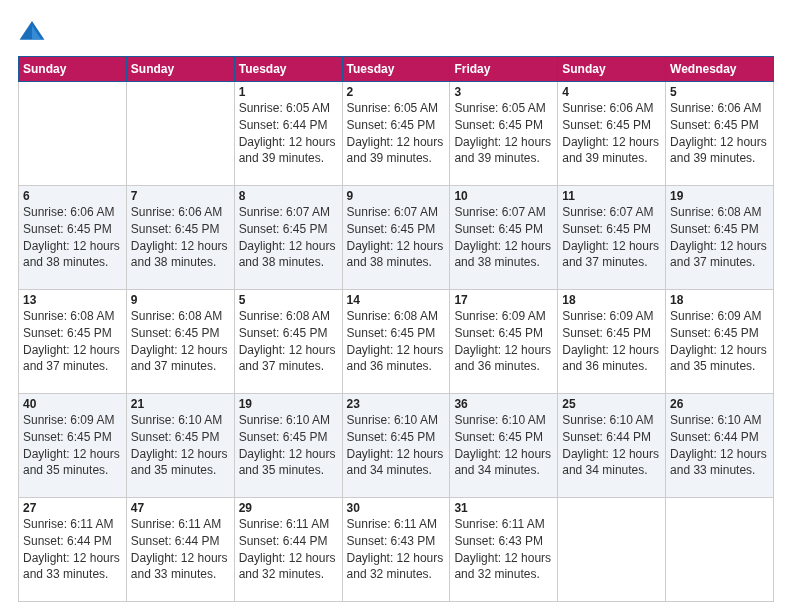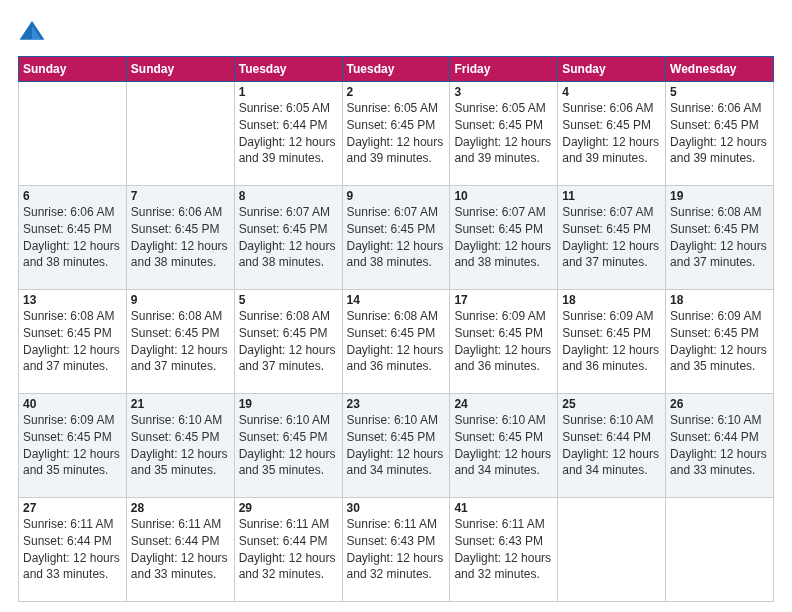--- a/index.html
+++ b/index.html
@@ -276,21 +276,21 @@
 Sunset: 6:45 PM
 Daylight: 12 hours and 35 minutes.</div>
           </td>
           <td>
             <span class="day-num">23</span>
             <div class="day-info" style="white-space: pre-line;">Sunrise: 6:10 AM
 Sunset: 6:45 PM
 Daylight: 12 hours and 34 minutes.</div>
           </td>
           <td>
-            <span class="day-num">24</span>
+            <span class="day-num">36</span>
             <div class="day-info" style="white-space: pre-line;">Sunrise: 6:10 AM
 Sunset: 6:45 PM
 Daylight: 12 hours and 34 minutes.</div>
           </td>
           <td>
             <span class="day-num">25</span>
             <div class="day-info" style="white-space: pre-line;">Sunrise: 6:10 AM
 Sunset: 6:44 PM
 Daylight: 12 hours and 34 minutes.</div>
           </td>
@@ -302,39 +302,39 @@
           </td>
         </tr>
         <tr>
           <td>
             <span class="day-num">27</span>
             <div class="day-info" style="white-space: pre-line;">Sunrise: 6:11 AM
 Sunset: 6:44 PM
 Daylight: 12 hours and 33 minutes.</div>
           </td>
           <td>
-            <span class="day-num">28</span>
+            <span class="day-num">47</span>
             <div class="day-info" style="white-space: pre-line;">Sunrise: 6:11 AM
 Sunset: 6:44 PM
 Daylight: 12 hours and 33 minutes.</div>
           </td>
           <td>
             <span class="day-num">29</span>
             <div class="day-info" style="white-space: pre-line;">Sunrise: 6:11 AM
 Sunset: 6:44 PM
 Daylight: 12 hours and 32 minutes.</div>
           </td>
           <td>
             <span class="day-num">30</span>
             <div class="day-info" style="white-space: pre-line;">Sunrise: 6:11 AM
 Sunset: 6:43 PM
 Daylight: 12 hours and 32 minutes.</div>
           </td>
           <td>
-            <span class="day-num">41</span>
+            <span class="day-num">31</span>
             <div class="day-info" style="white-space: pre-line;">Sunrise: 6:11 AM
 Sunset: 6:43 PM
 Daylight: 12 hours and 32 minutes.</div>
           </td>
           <td class="empty"></td>
           <td class="empty"></td>
         </tr>
       </tbody>
   </table>
 </div>

